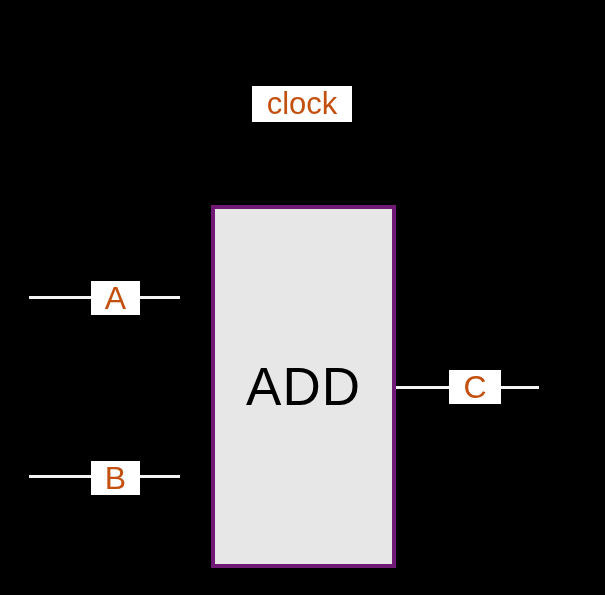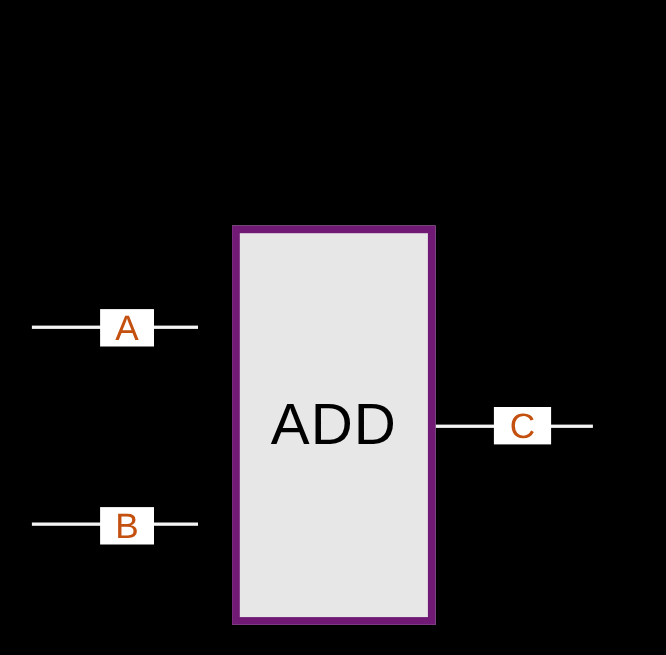--- a/index.html
+++ b/index.html
@@ -25,21 +25,21 @@
   #wire-b { left: 29px;  top: 475px; width: 151px; }
   #wire-c { left: 396px; top: 386px; width: 143px; }
   .block {
     position: absolute;
     left: 211px;
     top: 205px;
     width: 185px;
     height: 363px;
     box-sizing: border-box;
     background: #e7e7e7;
-    border: 7px solid #701a75;
+    border: 4px solid #701a75;
     display: flex;
     align-items: center;
     justify-content: center;
     z-index: 2;
   }
   .block-label {
     color: #000000;
     font-size: 53px;
     line-height: 1;
     letter-spacing: 1px;
@@ -62,20 +62,21 @@
   }
   #label-a { left: 91px;  top: 281px; width: 49px; height: 34px; line-height: 34px; }
   #label-b { left: 91px;  top: 461px; width: 49px; height: 34px; line-height: 34px; }
   #label-c { left: 449px; top: 370px; width: 52px; height: 34px; line-height: 34px; }
 </style>
 </head>
 <body>
 
 <div id="canvas">
 
+  <div class="io-label" id="clock-label">clock</div>
 
   <div class="wire" id="wire-a"></div>
 
   <div class="wire" id="wire-b"></div>
 
   <div class="wire" id="wire-c"></div>
 
   <div class="block">
     <span class="block-label">ADD</span>
   </div>

